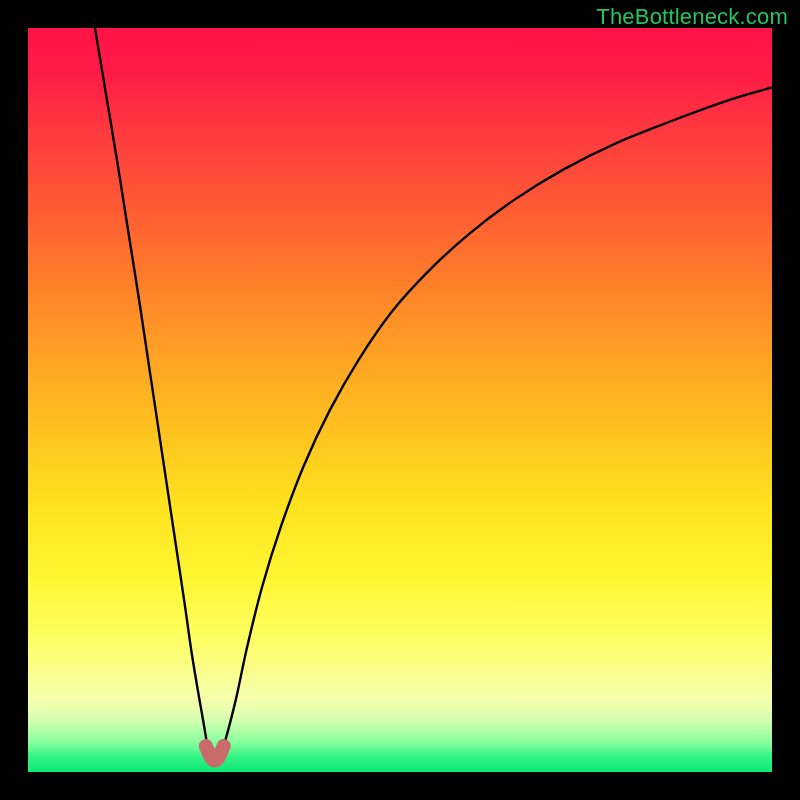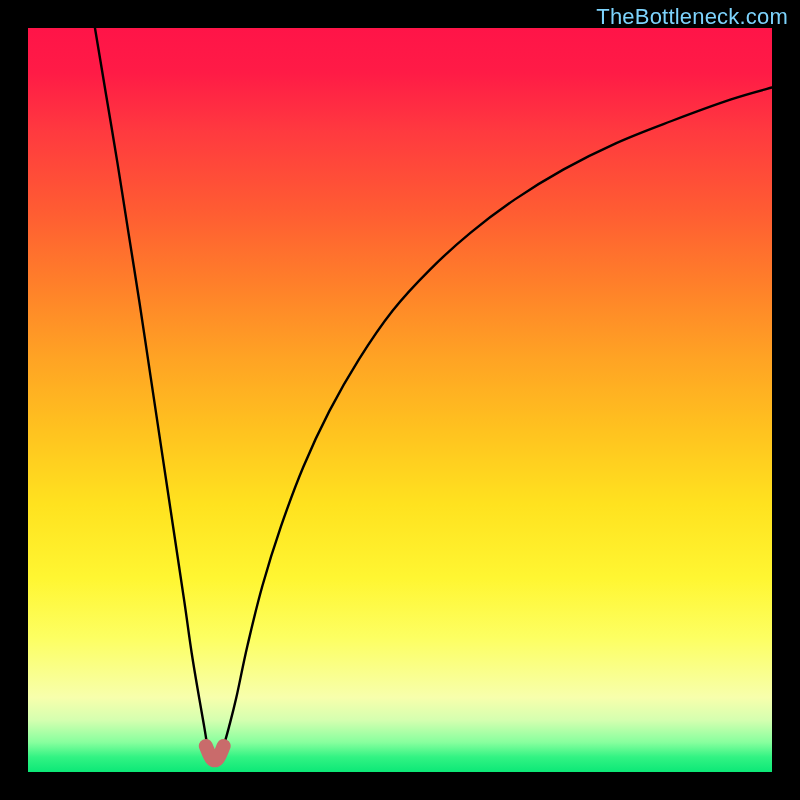--- a/index.html
+++ b/index.html
@@ -49,21 +49,21 @@
   }
   .curve {
     position: absolute;
     left: 0; top: 0;
     width: 744px; height: 744px;
   }
   .watermark {
     position: absolute;
     top: 4px;
     right: 12px;
-    color: #7dd3fc;
+    color: #22c55e;
     font-size: 22px;
     letter-spacing: 0.2px;
     font-weight: 500;
     user-select: none;
   }
 </style>
 </head>
 <body>
 
 <div class="frame">

